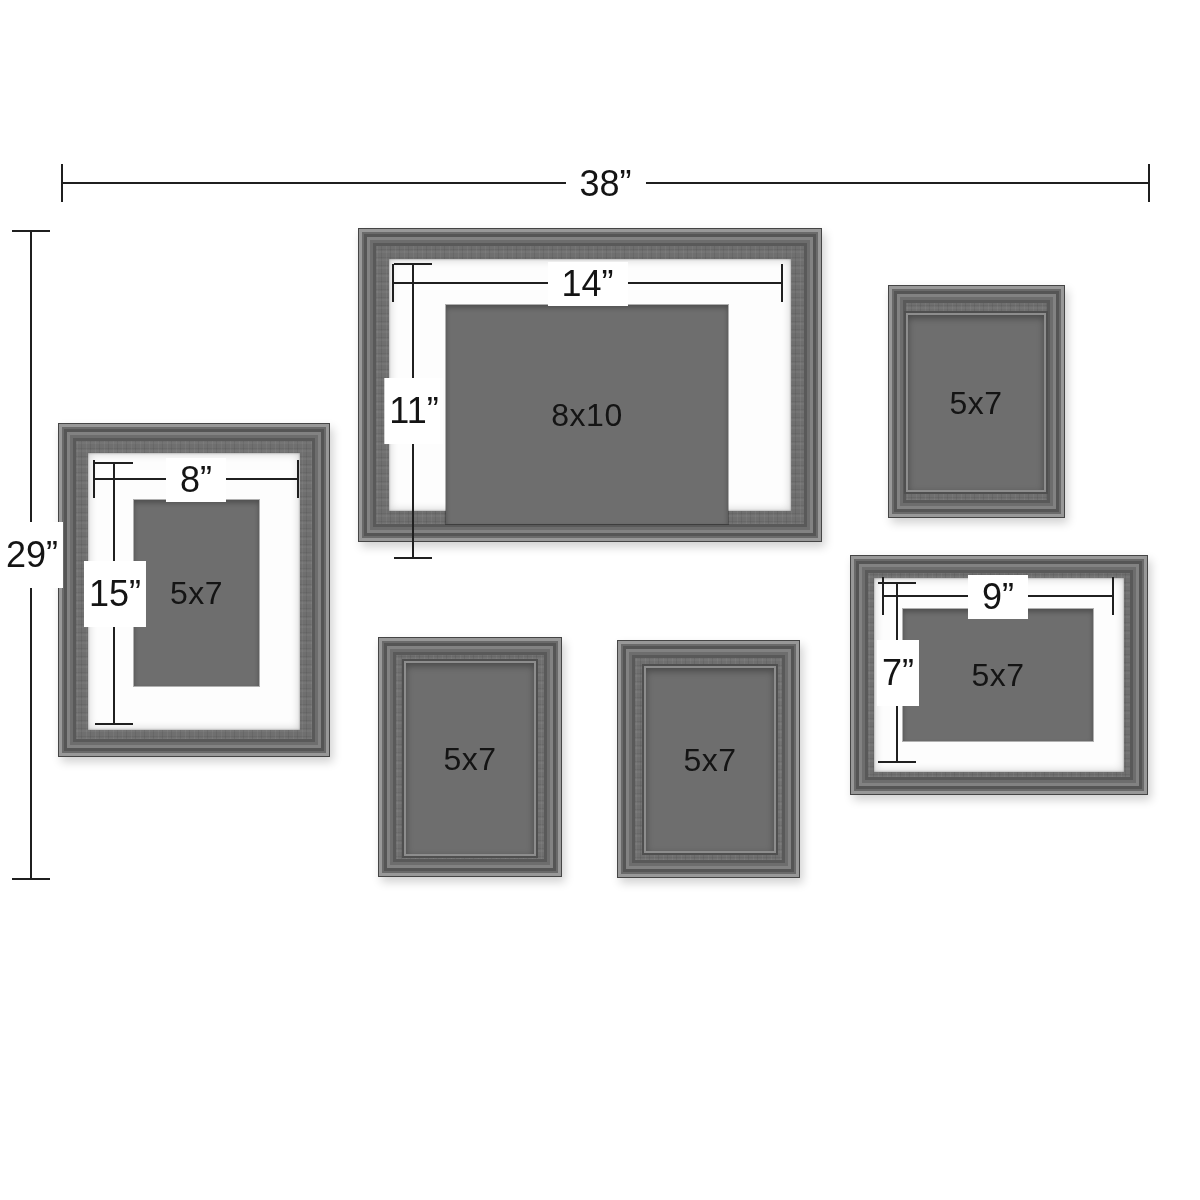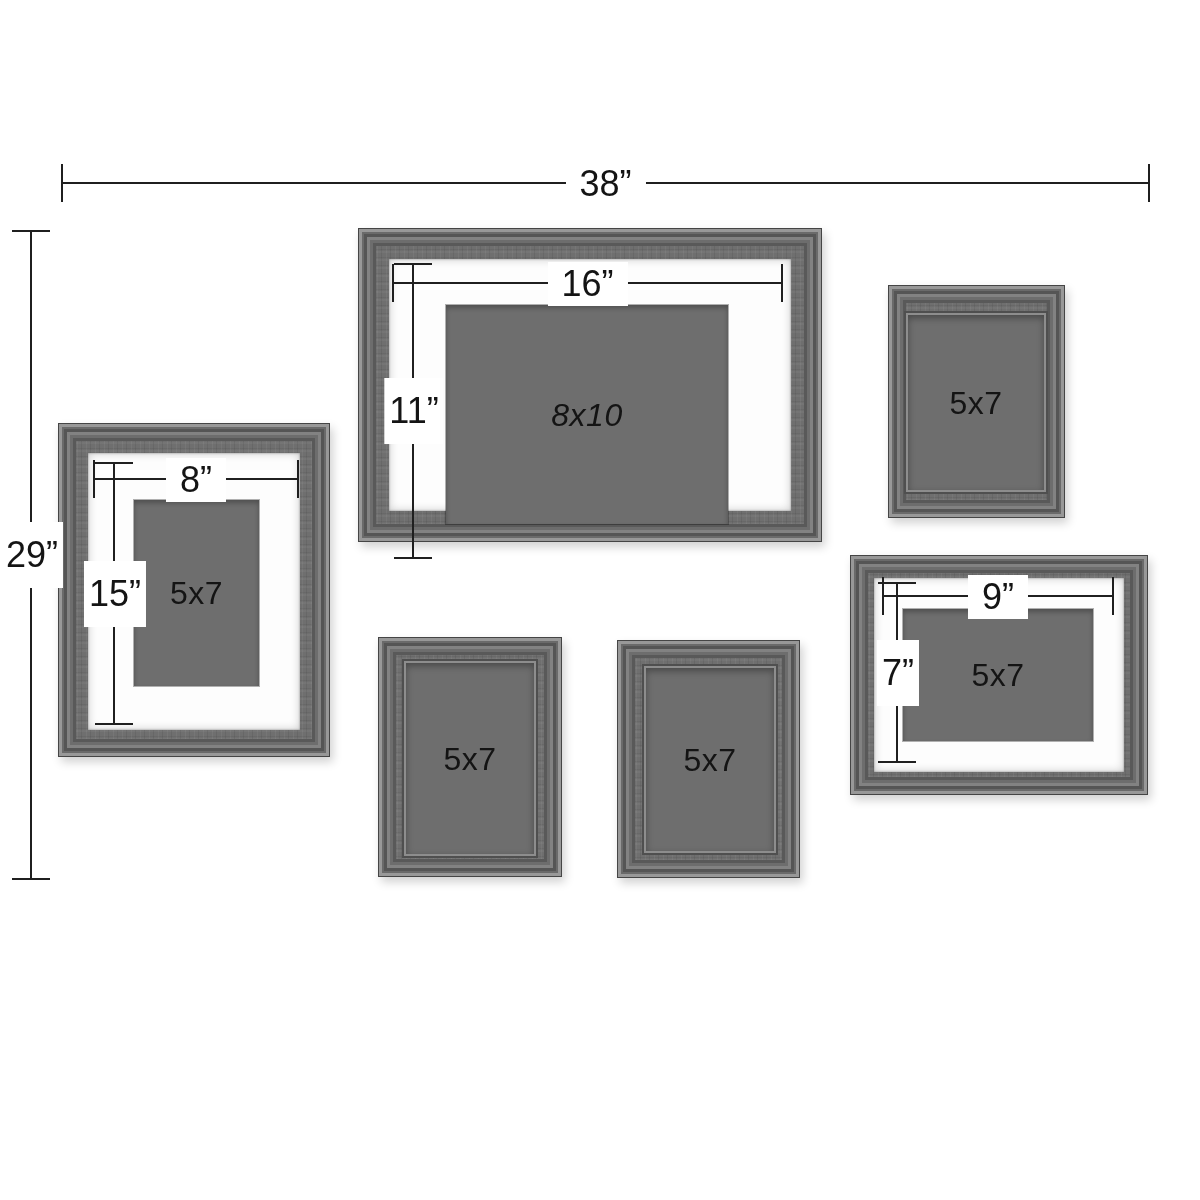--- a/index.html
+++ b/index.html
@@ -36,21 +36,21 @@
     box-shadow:0 0 0 1px rgba(0,0,0,0.3), inset 0 3px 5px rgba(0,0,0,0.28);
   }
   .photo.bare{
     box-shadow:0 0 0 2px #8d8d8d, 0 0 0 4px #4f4f4f, inset 0 3px 7px rgba(0,0,0,0.35);
   }
   .photo-label{
     font-size:32px;line-height:1;color:#141414;letter-spacing:0.5px;
   }
 
   
-  .fa{left:358px;top:228px;width:464px;height:314px;font-style:italic;}
+  .fa{left:358px;top:228px;width:464px;height:314px;}
   .fa .mat{left:30px;top:30px;right:30px;bottom:30px;}
   .fa .photo{left:57px;top:46px;width:282px;height:219px;}
   
   .fb{left:58px;top:423px;width:272px;height:334px;}
   .fb .mat{left:29px;top:29px;right:29px;bottom:26px;}
   .fb .photo{left:46px;top:47px;width:125px;height:186px;}
   
   .fc{left:888px;top:285px;width:177px;height:233px;}
   .fc .photo{left:19px;top:29px;width:136px;height:175px;}
   
@@ -100,21 +100,21 @@
   </div>
 
   <div class="frame fa">
     <div class="mat">
       <div class="photo">
         <span class="photo-label">8x10</span>
       </div>
     </div>
   </div>
   <div class="dim dim-h" style="left:393px;top:282px;width:389px;">
-    <span class="dim-label">16”</span>
+    <span class="dim-label">14”</span>
   </div>
   <div class="dim dim-v" style="left:412px;top:264px;height:294px;">
     <span class="dim-label">11”</span>
   </div>
 
   <div class="frame fb">
     <div class="mat">
       <div class="photo">
         <span class="photo-label">5x7</span>
       </div>

